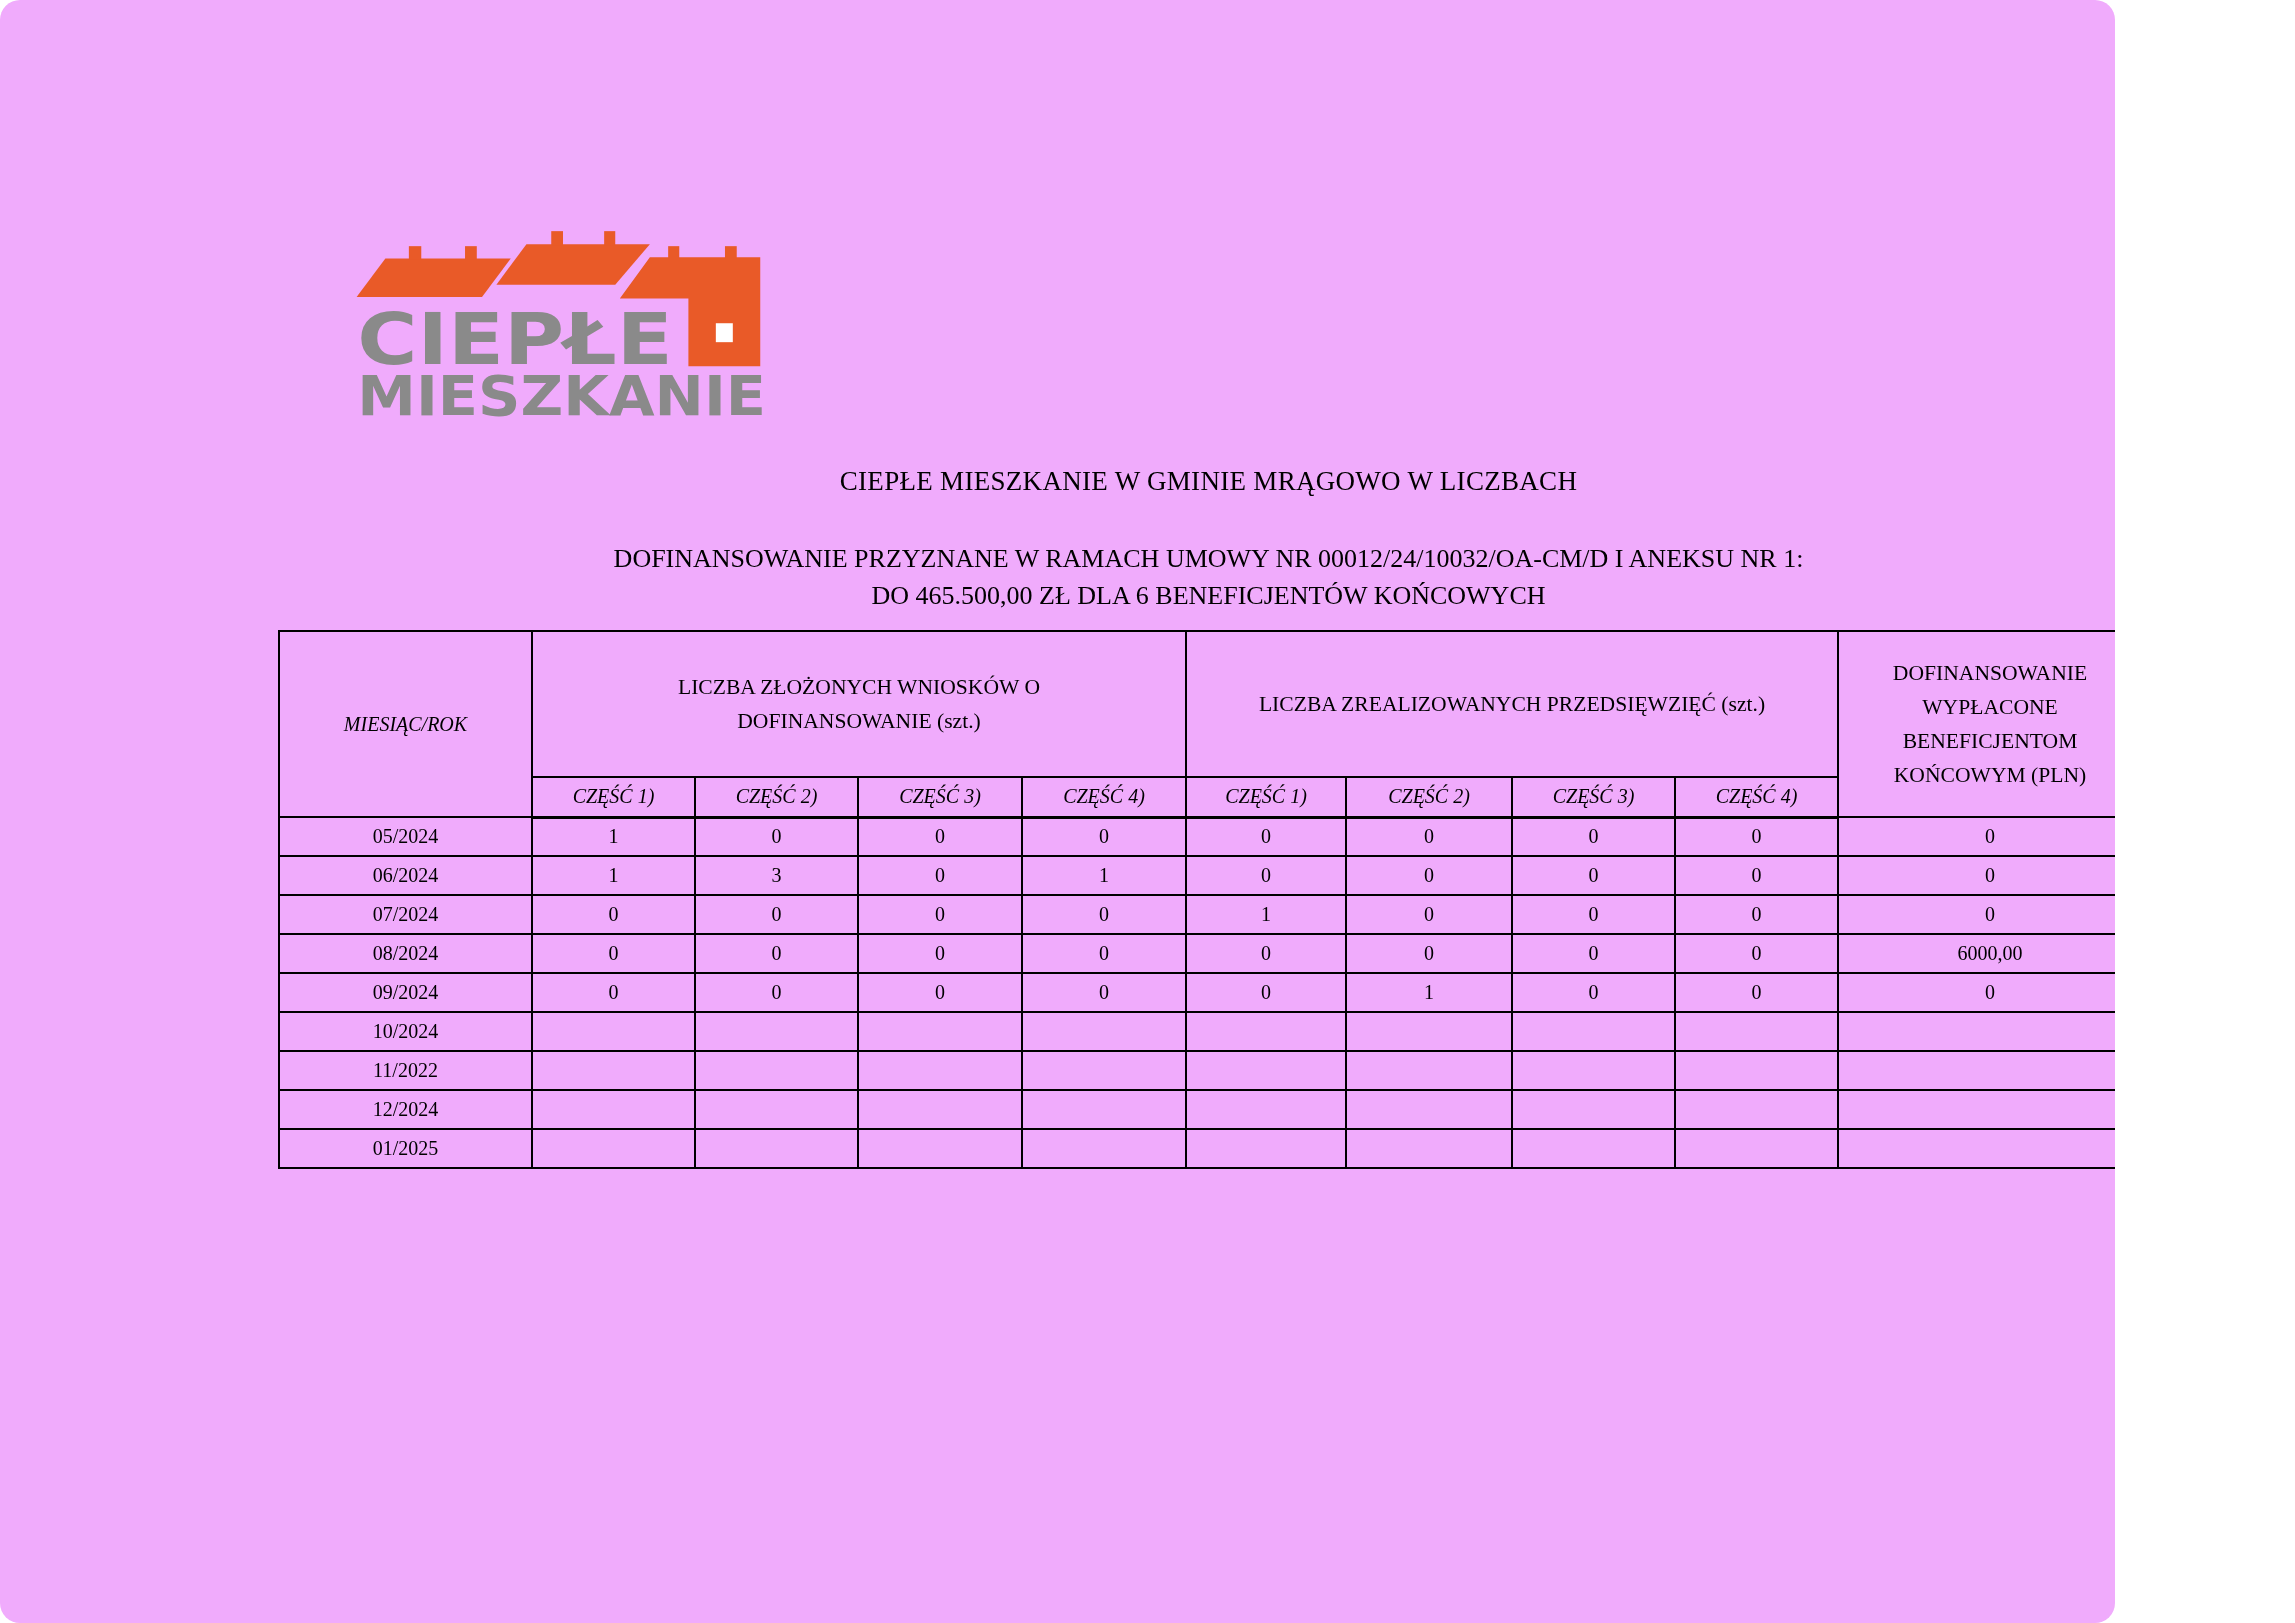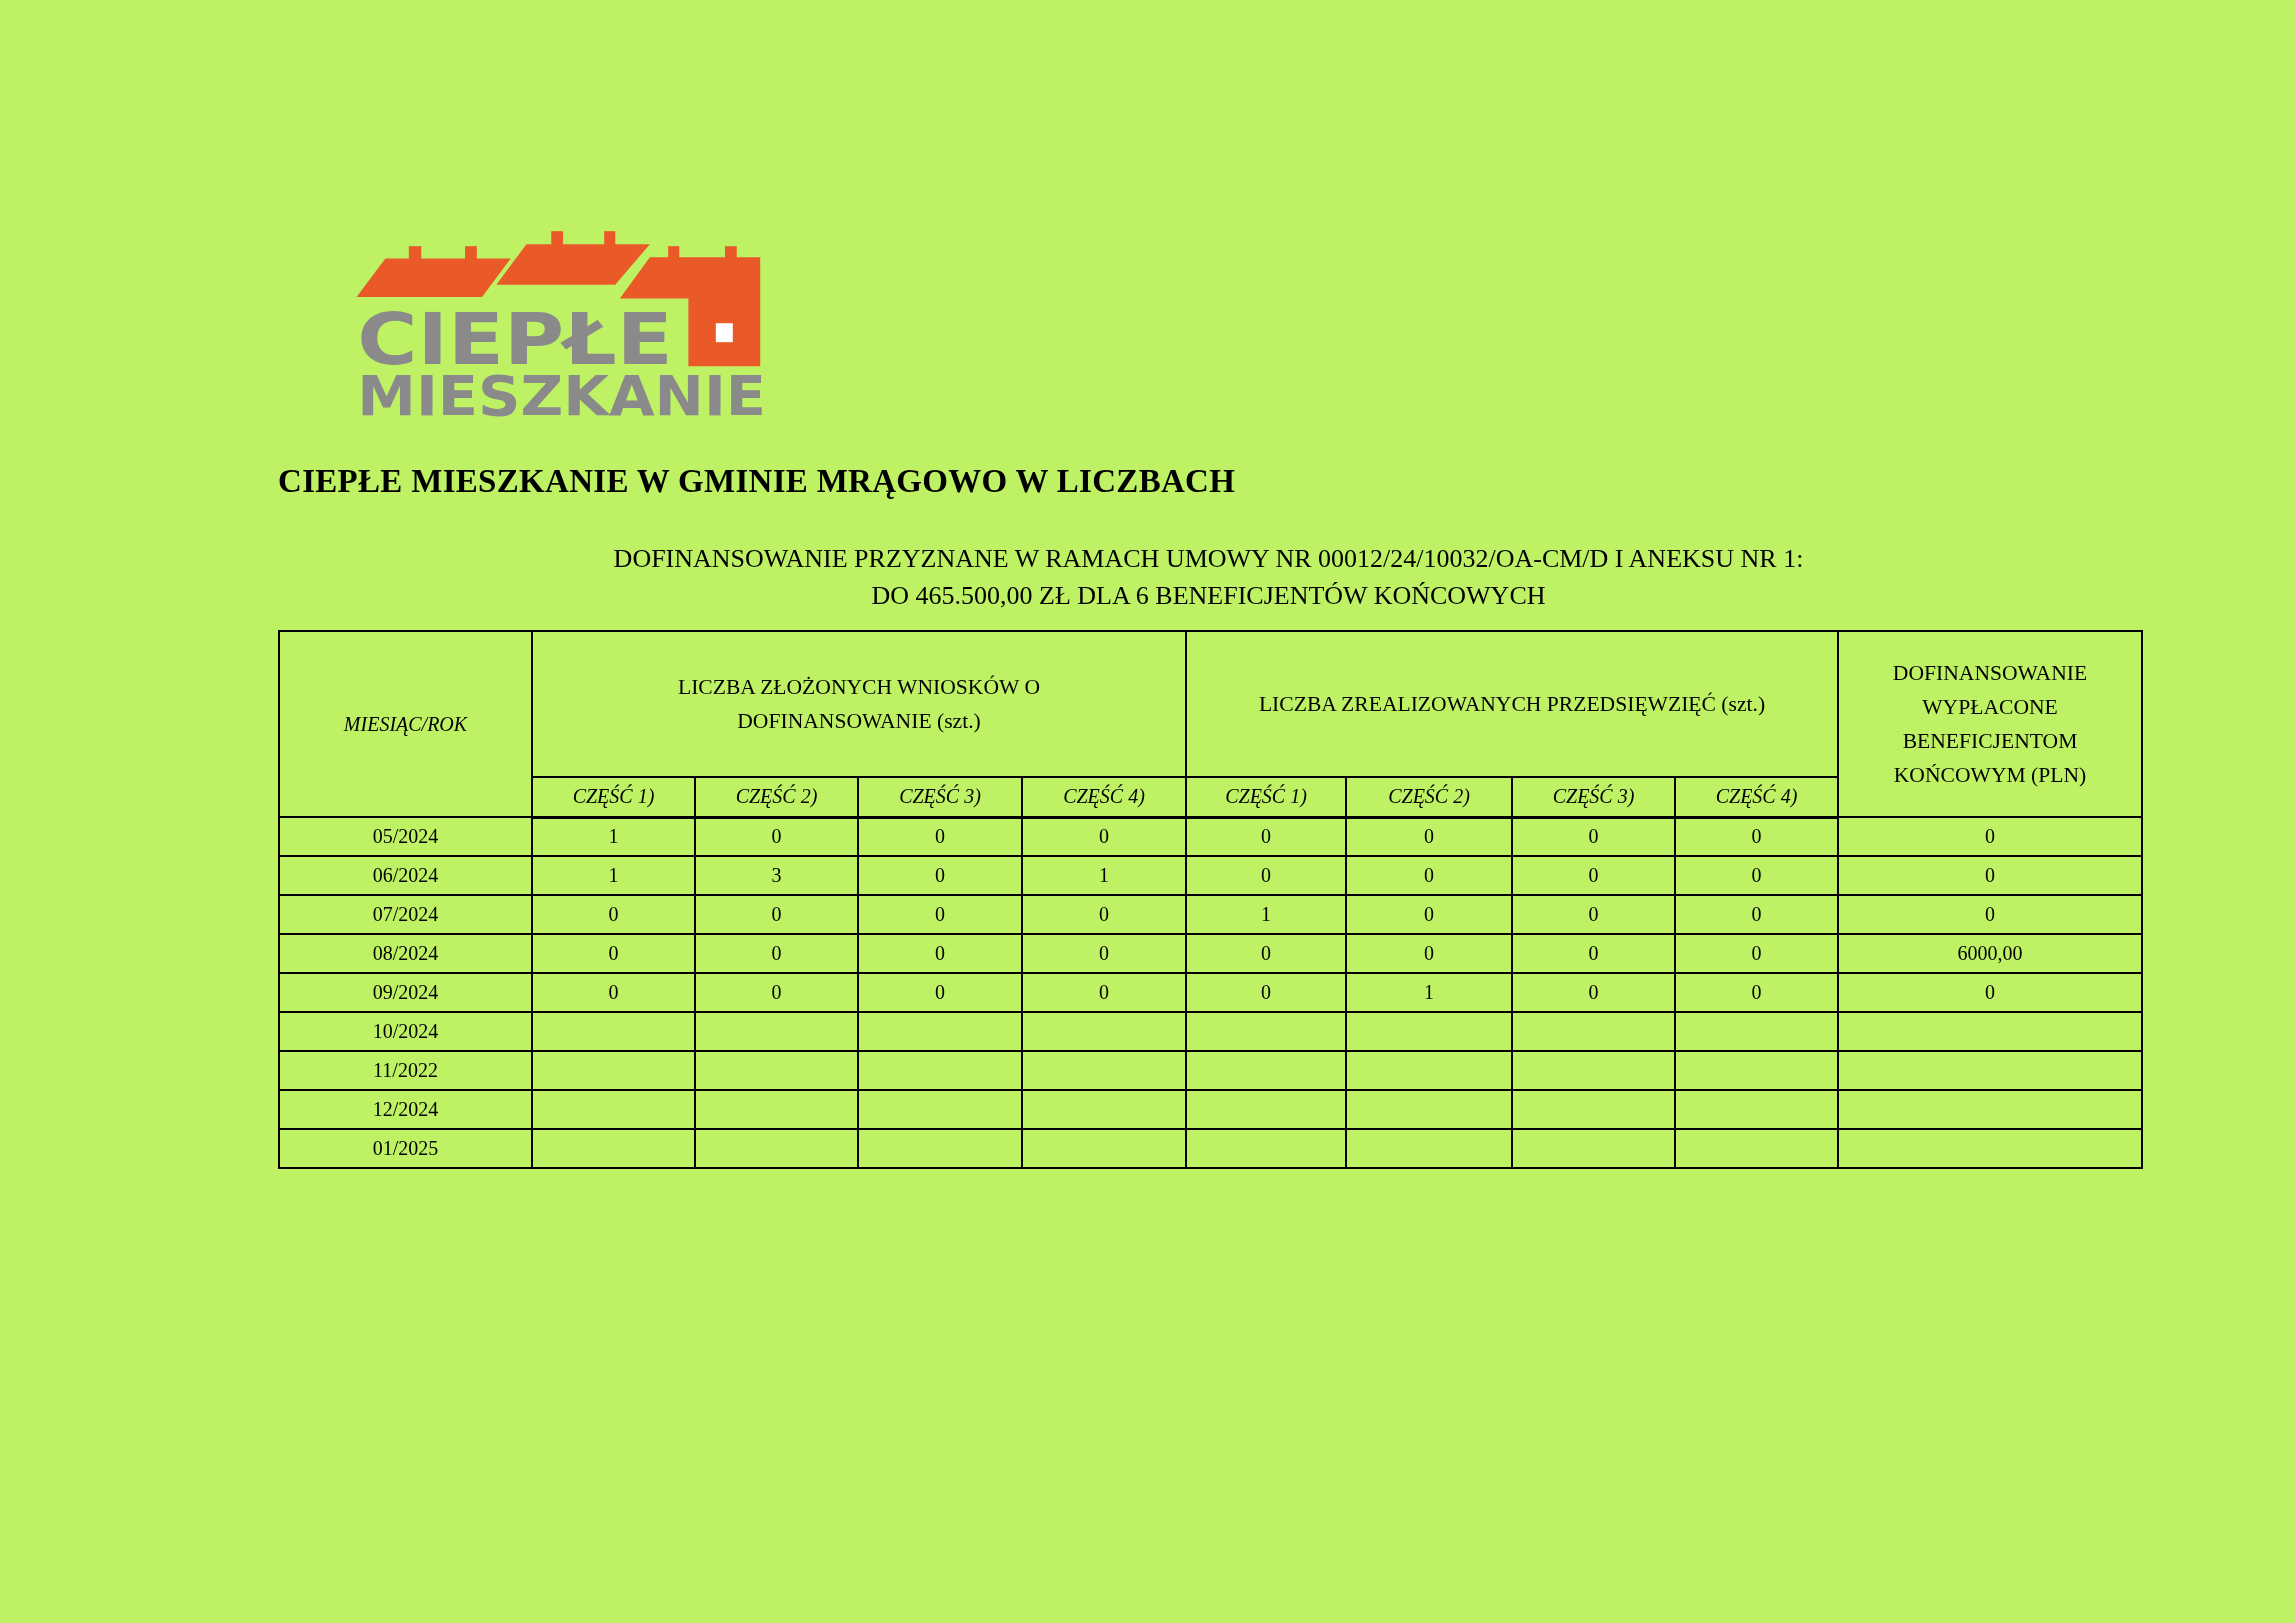--- a/index.html
+++ b/index.html
@@ -1,34 +1,35 @@
 <!DOCTYPE html>
 <html style="font-size:10.5px"><head>
 <meta charset="utf-8">
 <style>
   html,body{margin:0;padding:0;background:#ffffff;}
   .page{
     position:relative;
-    width:2295px;
+    width:2115px;
     height:1623px;
-    background:#bef264;
+    background:#f0abfc;
     font-family:"Liberation Serif","DejaVu Serif",serif;
     color:#000000;
     overflow:hidden;
+    border-radius:20px;
   }
   
   .logo{position:absolute;left:334px;top:222px;width:458px;height:209px;}
   .logo text{
     font-family:"DejaVu Sans","Liberation Sans",sans-serif;
     font-weight:bold;
   }
   
   .doc-title{
     position:absolute;left:278px;top:462px;width:1861px;
-    text-align:left;font-size:33px;font-weight:bold;line-height:38px;
+    text-align:center;font-size:27px;font-weight:normal;line-height:38px;
     letter-spacing:0.3px;
   }
   .doc-subtitle{
     position:absolute;left:278px;top:540px;width:1861px;
     text-align:center;font-size:26px;line-height:37px;
   }
   
   .report-table{
     position:absolute;left:278px;top:630px;width:1861px;
     border-collapse:collapse;table-layout:fixed;

